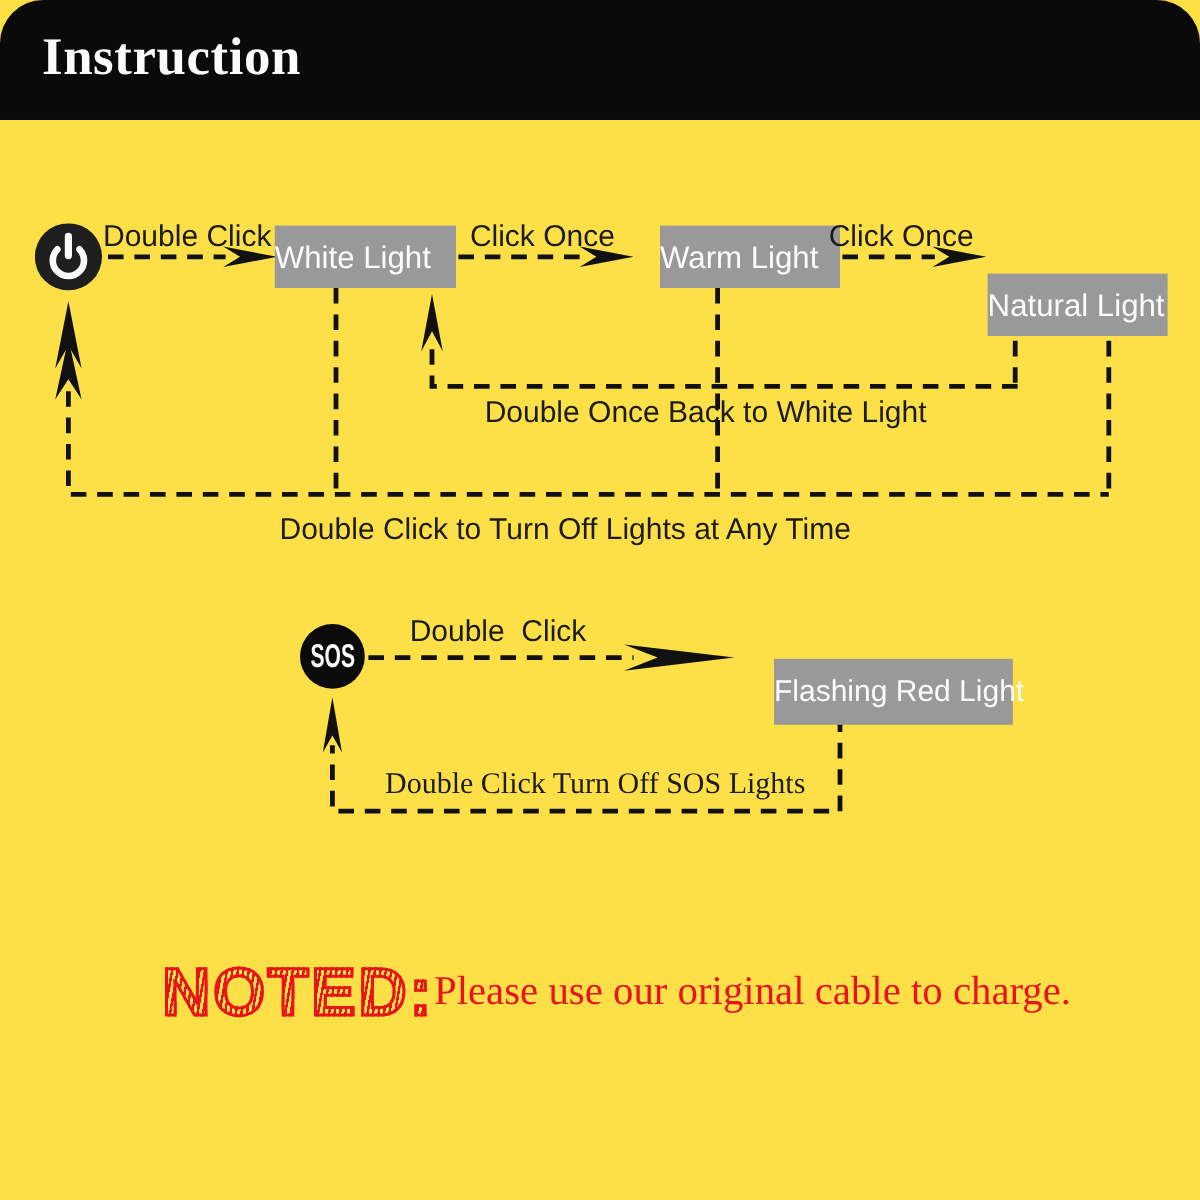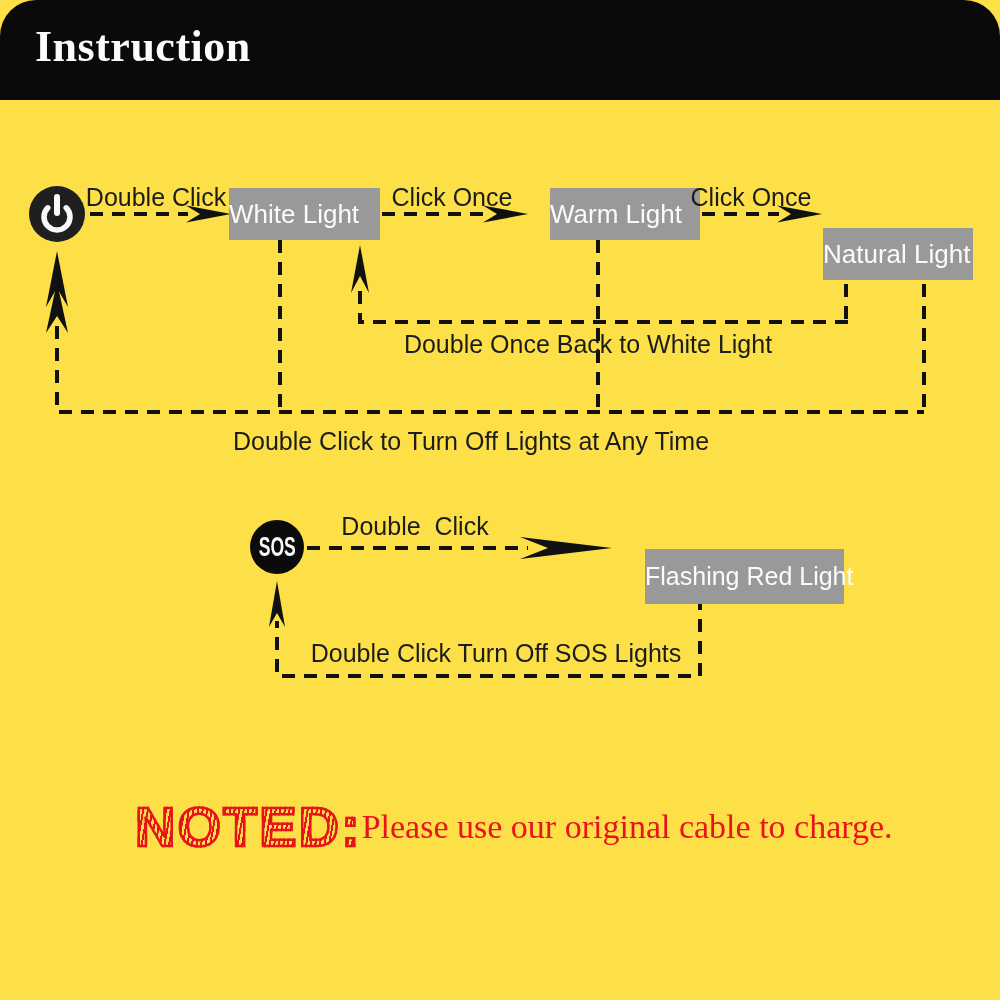--- a/index.html
+++ b/index.html
@@ -33,21 +33,21 @@
   .lbl{
     position:absolute;transform:translateX(-50%);white-space:pre;
     font-size:25px;color:#1c1c1c;line-height:1.1;
   }
   .lbl-dc1 {left:156px;top:184px;}
   .lbl-co1 {left:452px;top:184px;}
   .lbl-co2 {left:751px;top:184px;}
   .lbl-back{left:588px;top:331px;}
   .lbl-off {left:471px;top:428px;}
   .lbl-sdc {left:415px;top:513px;}
-  .lbl-soff{left:496px;top:640px;}
+  .lbl-soff{left:496px;top:640px;font-family:Liberation Serif, serif;}
   
   .power-wrap{position:absolute;left:29px;top:186px;width:56px;height:56px;}
   .sos-wrap{
     position:absolute;left:250px;top:520px;width:54px;height:54px;
     background:#0b0b0b;border-radius:50%;
     display:flex;align-items:center;justify-content:center;
   }
   .sos-wrap .sos-text{
     color:#fafafa;font-weight:700;font-size:22px;letter-spacing:0px;
     transform:scale(.8,1.25);

